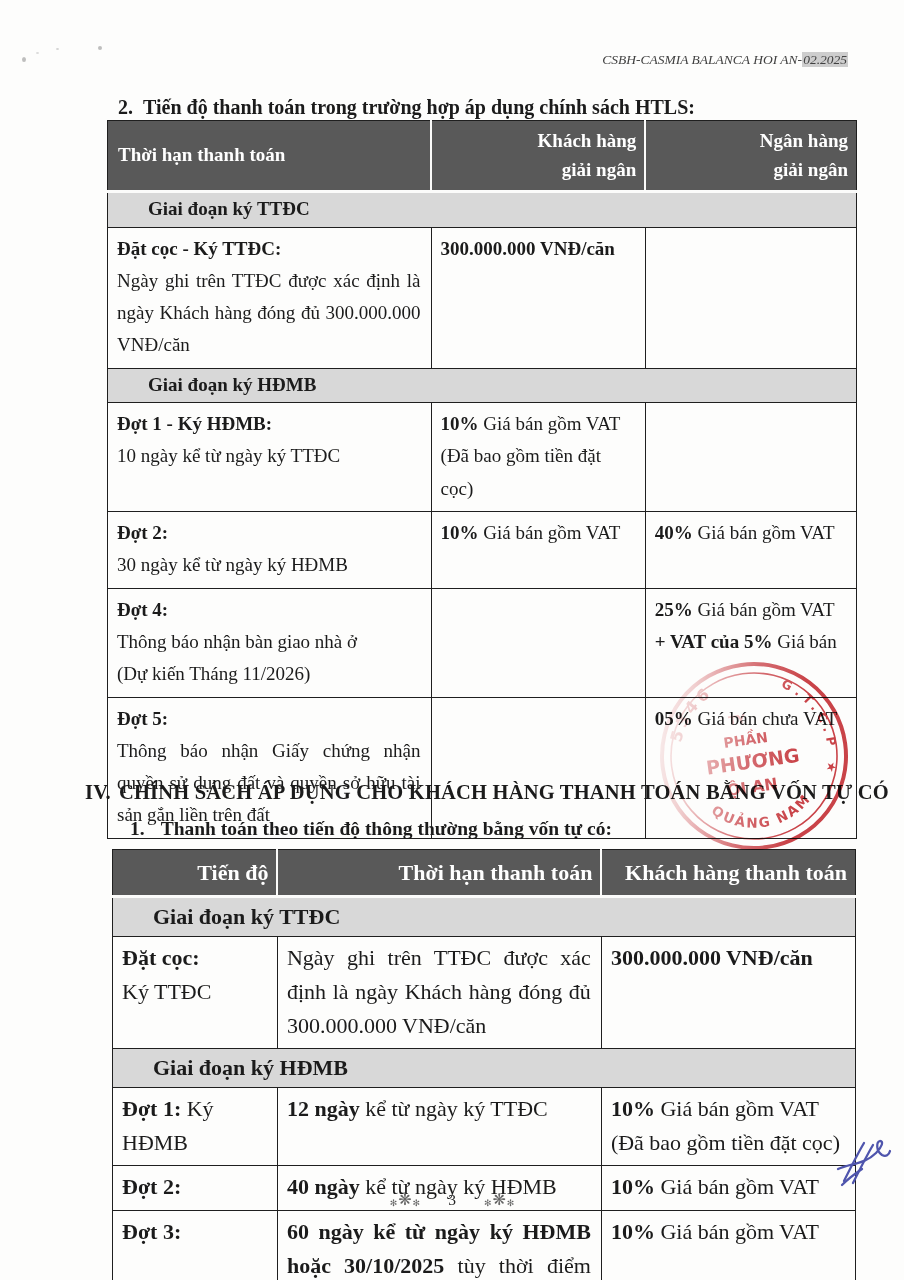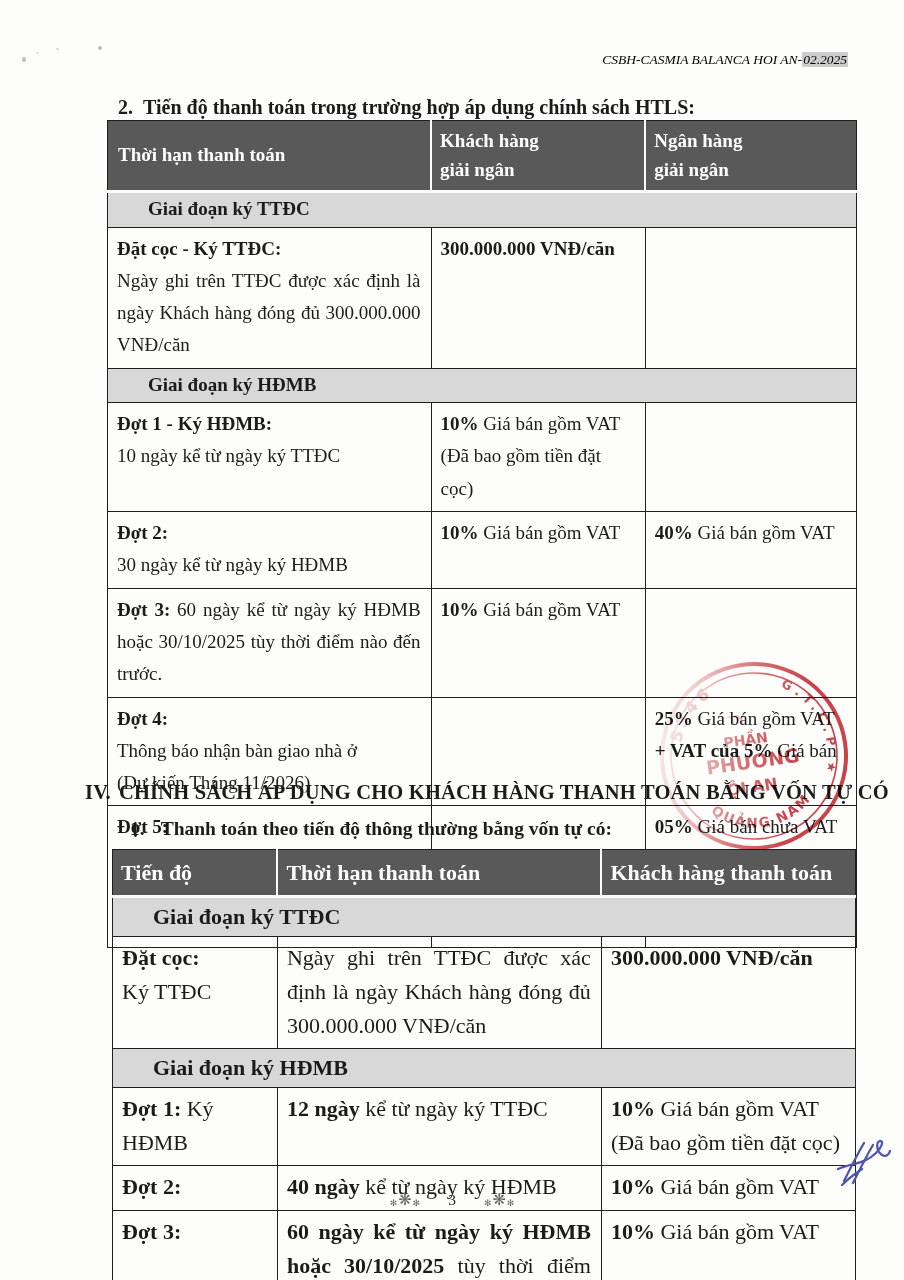--- a/index.html
+++ b/index.html
@@ -2,38 +2,38 @@
 <html><head>
 <meta charset="utf-8">
 <style>
   html,body{margin:0;padding:0;background:#e8e8e8;}
   .page{
     position:relative;width:904px;height:1280px;margin:0 auto;
     background:#fdfdfc;overflow:hidden;
     font-family:"Liberation Serif","DejaVu Serif",serif;color:#1b1b1b;
   }
   
-  .ref{position:absolute;top:52px;right:56px;font-style:italic;font-size:13.5px;color:#000000;}
+  .ref{position:absolute;top:52px;right:56px;font-style:italic;font-size:13.5px;color:#404040;}
   .ref .hl{background:#cdcdcd;padding:0 1px;}
   
   .h-sec2{position:absolute;top:96px;left:118px;font-weight:bold;font-size:20px;}
   .h-sec2 .num{margin-right:10px;}
   .h-sec4{position:absolute;top:781px;left:85px;font-weight:bold;font-size:20.5px;letter-spacing:.2px;}
   .h-sec4 .num{margin-right:8px;font-family:Liberation Serif, serif;}
   .h-item1{position:absolute;top:818px;left:130px;font-weight:bold;font-size:19.5px;}
   .h-item1 .num{margin-right:16px;}
   
   table.doc{border-collapse:collapse;table-layout:fixed;}
   table.doc td,table.doc th{border:1.6px solid #1f1f1f;vertical-align:top;overflow:hidden;}
   table.t1{position:absolute;top:120px;left:107px;width:750px;font-size:19px;}
   table.t2{position:absolute;top:849px;left:112px;width:744px;font-size:22px;}
   .t1 td{padding:5px 10px 6px 9px;line-height:1.7;}
   .t2 td{padding:4px 10px 5px 9px;line-height:1.55;}
   tr.hd th{
-    background:#595959;color:#fff;font-weight:bold;text-align:left;
+    background:#595959;color:#fff;font-weight:bold;text-align:right;
     border-bottom:3px solid #fbfbfa;padding:6px 8px;line-height:1.5;
   }
   tr.hd th + th{border-left:2.5px solid #fbfbfa;}
   .t1 tr.hd th:first-child{text-align:left;vertical-align:middle;padding-left:10px;}
   .t2 tr.hd th{vertical-align:middle;}
   tr.band td{background:#d8d8d8;font-weight:bold;padding-top:2px;padding-bottom:3px;line-height:1.5;padding-left:40px;}
   .b{font-weight:bold;}
   .just{text-align:justify;}
   td.vm{vertical-align:middle;}
   
@@ -123,29 +123,20 @@
         <div>30 ngày kể từ ngày ký HĐMB</div>
       </td>
       <td class="vm">
         <div><span class="b">10%</span><span> Giá bán gồm VAT</span></div>
       </td>
       <td class="vm">
         <div><span class="b">40%</span><span> Giá bán gồm VAT</span></div>
       </td>
     </tr>
     <tr>
-      <td style="height:80px;">
-        <div class="just"><span class="b">Đợt 3:</span><span> 60 ngày kể từ ngày ký HĐMB hoặc 30/10/2025 tùy thời điểm nào đến trước.</span></div>
-      </td>
-      <td class="vm">
-        <div><span class="b">10%</span><span> Giá bán gồm VAT</span></div>
-      </td>
-      <td></td>
-    </tr>
-    <tr>
       <td style="height:92px;">
         <div class="b">Đợt 4:</div>
         <div>Thông báo nhận bàn giao nhà ở</div>
         <div>(Dự kiến Tháng 11/2026)</div>
       </td>
       <td></td>
       <td class="vm">
         <div><span class="b">25%</span><span> Giá bán gồm VAT</span></div>
         <div><span class="b">+ VAT của 5%</span><span> Giá bán</span></div>
       </td>

